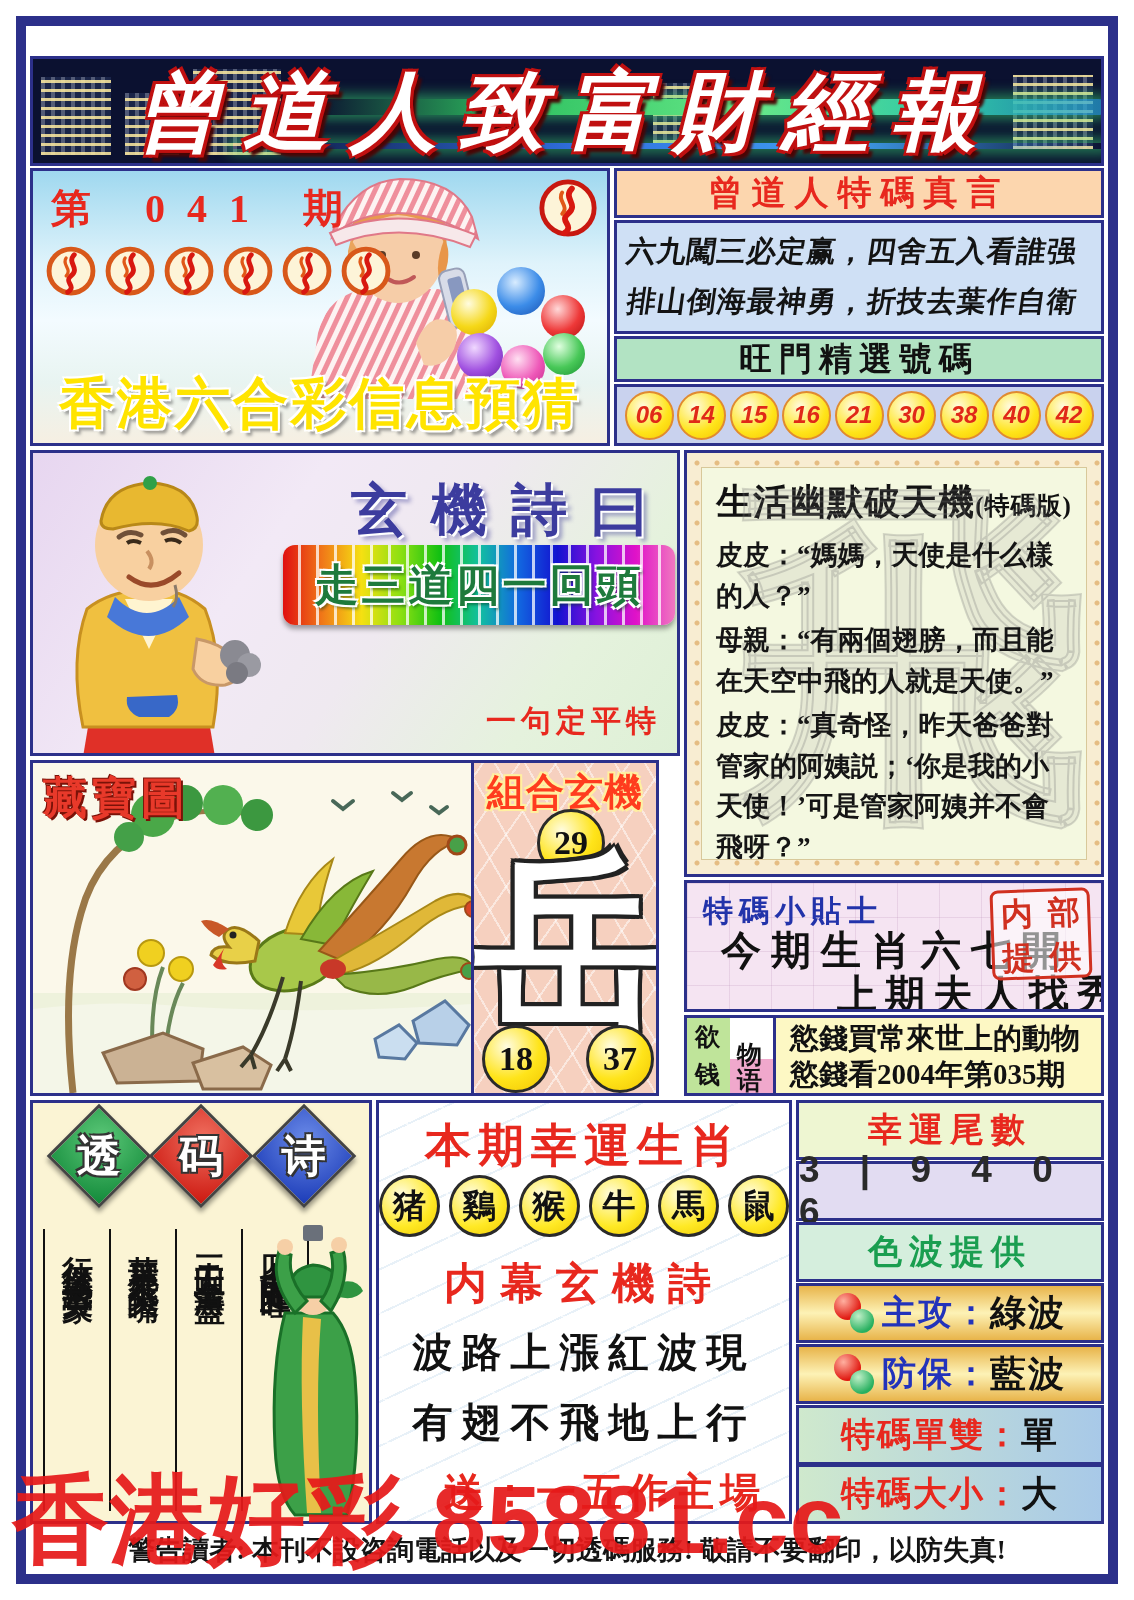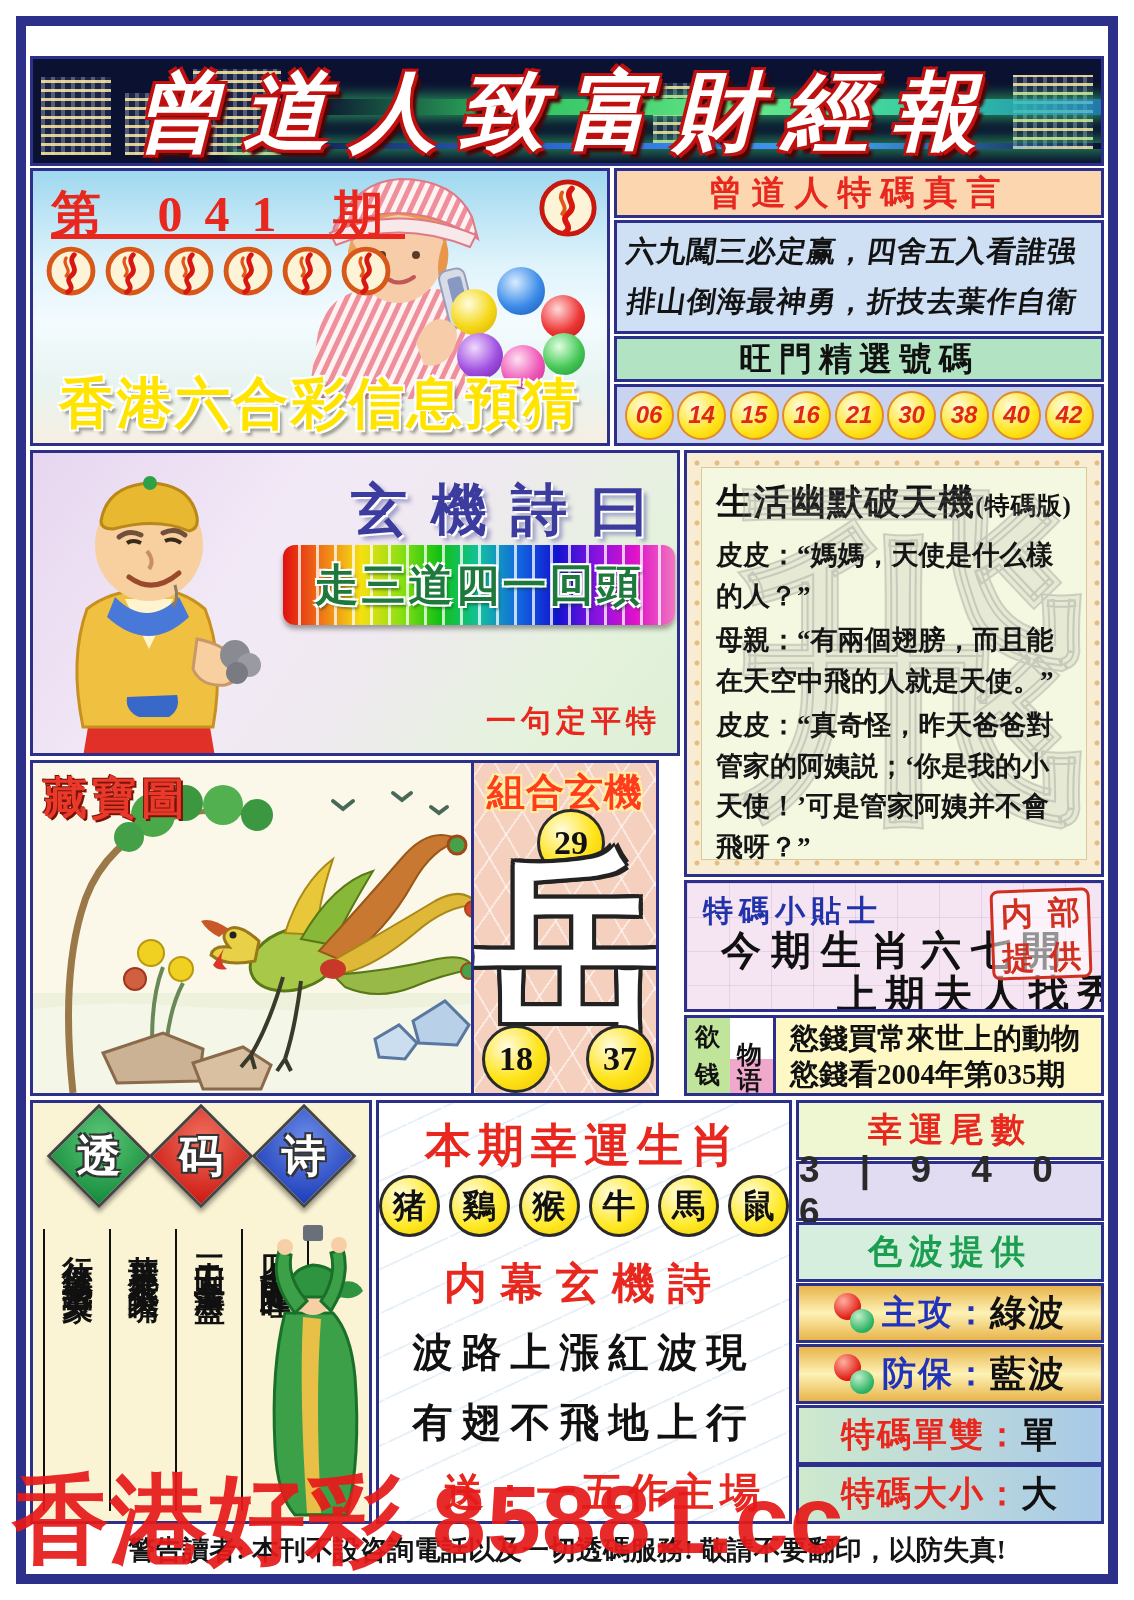--- a/index.html
+++ b/index.html
@@ -15,21 +15,21 @@
        background-image:repeating-linear-gradient(0deg,rgba(255,235,160,.85) 0 3px,transparent 3px 9px),
        repeating-linear-gradient(90deg,rgba(255,255,255,.25) 0 4px,transparent 4px 10px);}
   .streak{position:absolute;box-shadow:0 0 14px 4px rgba(60,230,120,.55);}
   .banner-title{position:absolute;left:0;right:0;top:0;line-height:106px;text-align:center;
        font-size:86px;font-weight:bold;font-style:italic;letter-spacing:22px;color:#fff;white-space:nowrap;
        text-shadow:-3px -3px 0 #c01010,3px -3px 0 #c01010,-3px 3px 0 #c01010,3px 3px 0 #c01010,6px 7px 3px #4a0505;}
 
   
   .lefttop{left:30px;top:168px;width:580px;height:278px;
        background:linear-gradient(180deg,#9fd8ef 0%,#dff3fb 34%,#f3fbff 55%,#e8f4f1 78%,#f6efe2 100%);}
-  .issue-label{position:absolute;left:18px;top:10px;font-size:50px;font-weight:bold;color:#e8281e;letter-spacing:22px;white-space:nowrap;text-decoration:underline;}
+  .issue-label{position:absolute;left:18px;top:10px;font-size:40px;font-weight:bold;color:#e8281e;letter-spacing:22px;white-space:nowrap;}
   .flame-row{position:absolute;left:12px;top:74px;display:flex;gap:7px;}
   .flame-row svg{width:52px;height:52px;}
   .flame-big{position:absolute;right:8px;top:6px;width:62px;height:62px;}
   .subtitle{position:absolute;left:0;right:0;bottom:2px;text-align:center;font-size:55px;font-weight:bold;
        color:#ffe400;letter-spacing:3px;white-space:nowrap;
        text-shadow:-2px -2px 0 #fff,2px -2px 0 #fff,-2px 2px 0 #fff,2px 2px 0 #fff,4px 5px 3px rgba(90,90,90,.55);}
   .balls-cluster{position:absolute;right:28px;top:96px;width:130px;height:120px;}
   .ball-c{position:absolute;border-radius:50%;}
   .woman{position:absolute;left:215px;top:2px;width:300px;height:226px;}
 

